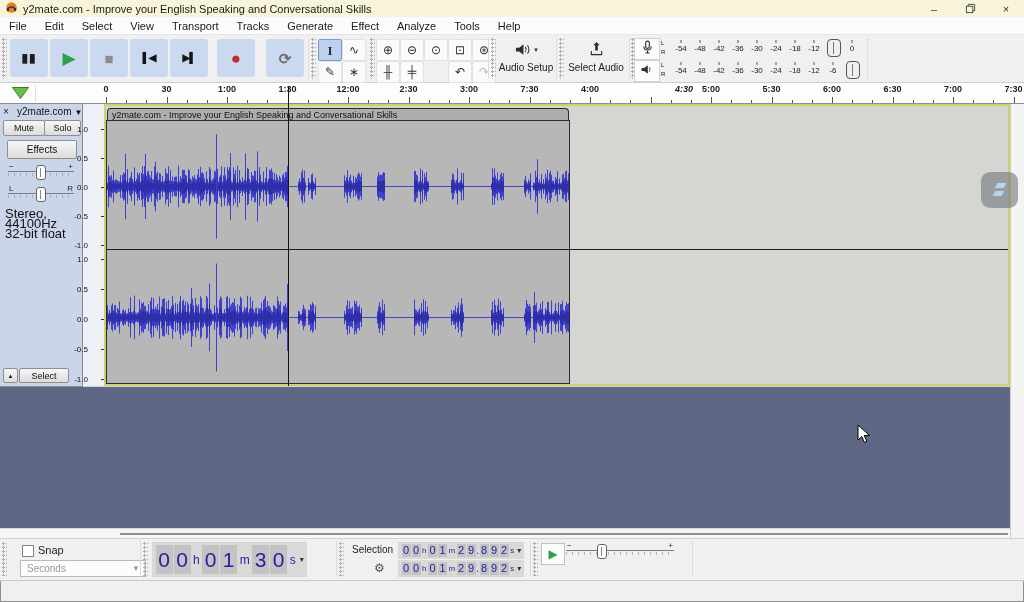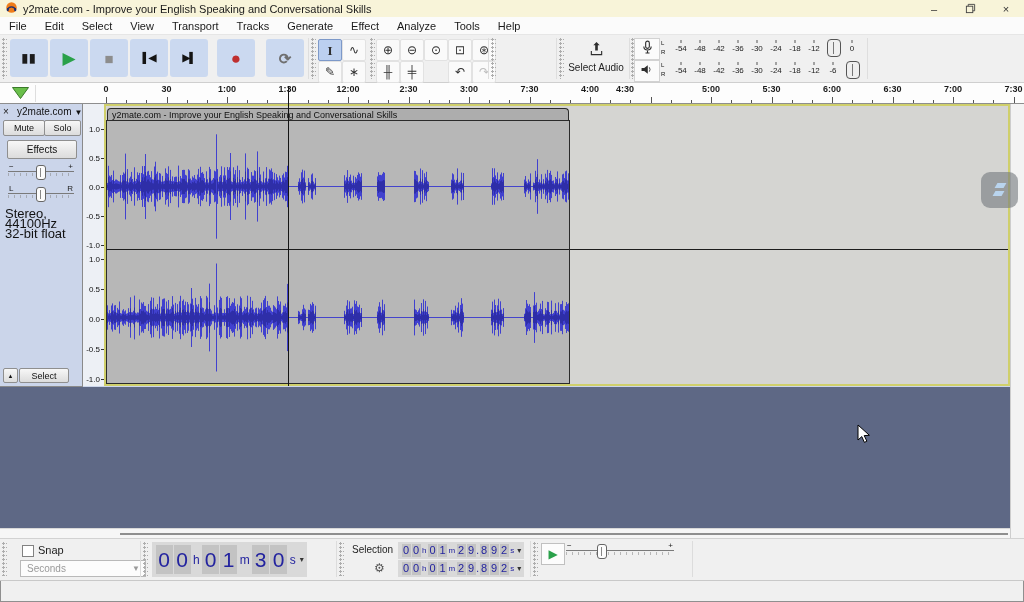--- a/index.html
+++ b/index.html
@@ -71,21 +71,21 @@
   .strack{position:absolute;left:0;right:0;top:9px;height:1px;background:#7a7a7a;}
   .sticks{position:absolute;left:0;right:0;top:11px;height:3px;opacity:.55;
           background-image:repeating-linear-gradient(90deg,#888 0 1px,transparent 1px 6px);}
   .sthumb{position:absolute;top:3px;width:8px;height:13px;background:#fcfcfc;border:1px solid #666;
           border-radius:3px;transform:translateX(-50%);}
   .sthumb:after{content:"";position:absolute;left:3px;top:2px;bottom:2px;width:1px;background:#888;}
   .smin{position:absolute;left:1px;top:0;font-size:8px;color:#222;}
   .smax{position:absolute;right:1px;top:0;font-size:8px;color:#222;}
   .tp-info{position:absolute;left:5px;top:105px;font-size:13px;line-height:10px;color:#111;}
   .vruler{position:absolute;left:83px;top:0;width:21px;height:282px;background:#edf0f5;}
-  .vlabel{position:absolute;right:4px;font-size:8px;color:#111;transform:translateY(-50%);}
+  .vlabel{position:absolute;right:16px;font-size:8px;color:#111;transform:translateY(-50%);}
   .vtick{position:absolute;right:0;width:3px;height:1px;background:#333;}
   .wave-region{position:absolute;left:104px;top:0;width:906px;height:282px;
                border:2px solid #cfcf6b;box-shadow:inset 0 0 0 1px #3d3d28;box-sizing:border-box;}
   .clip-header{position:absolute;left:1px;top:2px;width:462px;height:12px;background:#adadad;
                border:1px solid #2b2b2b;border-bottom:none;border-radius:4px 4px 0 0;
                font-size:9px;line-height:12px;color:#101010;padding:0 4px;overflow:hidden;
                white-space:nowrap;box-sizing:border-box;}
   .cursorline{position:absolute;left:287px;top:86px;width:1px;height:300px;background:#141414;z-index:5;}
   
   .empty{position:absolute;top:387px;left:0;width:1010px;height:141px;background:#5e6885;}
@@ -240,20 +240,30 @@
           <span class="tglyph tg-undo">↶</span>
         </div>
         <div class="toolbtn dis" style="left: 472px;">
           <span class="tglyph tg-redo">↷</span>
         </div>
       </div>
     <div class="grip" style="left:370px;top:3px;height:41px;"></div>
     <div class="vsep" style="left:488px;top:3px;height:41px;"></div>
     <div class="grip" style="left:491px;top:3px;height:41px;"></div>
 
+    <div style="position:absolute;left:496px;top:3px;width:60px;height:42px;">
+      <span class="iconline" style="top:4px;">
+        <svg width="17" height="15" viewBox="0 0 18 16">
+            <path d="M2 6h3.4L10 2.4v11.2L5.4 10H2z" fill="#2e2e2e"></path>
+            <path d="M12 5.2q1.8 2.8 0 5.6M14.3 3.4q3 4.6 0 9.2" stroke="#2e2e2e" stroke-width="1.1" fill="none"></path>
+          </svg>
+        <span style="font-size:7px;color:#2e2e2e;margin-left:3px;">▾</span>
+      </span>
+      <span class="blocklabel" style="top:24px;width:100%;">Audio Setup</span>
+    </div>
     <div class="vsep" style="left:556px;top:3px;height:41px;"></div>
     <div class="grip" style="left:559px;top:3px;height:41px;"></div>
     <div style="position:absolute;left:564px;top:3px;width:64px;height:42px;">
       <span class="iconline" style="top:3px;">
         <svg width="15" height="16" viewBox="0 0 16 17">
             <path d="M8 1l3.4 3.6H9.4V10H6.6V4.6H4.6z" fill="#2e2e2e"></path>
             <path d="M2.5 10.5v4h11v-4" fill="none" stroke="#2e2e2e" stroke-width="1.2"></path>
           </svg>
       </span>
       <span class="blocklabel" style="top:24px;width:100%;">Select Audio</span>
@@ -369,21 +379,21 @@
       <div class="rtick" style="left: 489.173px; height: 3px;"></div>
       <div class="rtick" style="left: 509.34px; height: 3px;"></div>
       <span class="rlabel" style="left: 529.507px;">7:30</span>
       <div class="rtick" style="left: 529.507px; height: 6px;"></div>
       <div class="rtick" style="left: 549.674px; height: 3px;"></div>
       <div class="rtick" style="left: 569.841px; height: 3px;"></div>
       <span class="rlabel" style="left: 590.008px;">4:00</span>
       <div class="rtick" style="left: 590.008px; height: 6px;"></div>
       <div class="rtick" style="left: 610.175px; height: 3px;"></div>
       <div class="rtick" style="left: 630.342px; height: 3px;"></div>
-      <span class="rlabel" style="left: 625px;">4:30</span>
+      <span class="rlabel" style="left: 684px; font-style: italic;">4:30</span>
       <div class="rtick" style="left: 650.509px; height: 6px;"></div>
       <div class="rtick" style="left: 670.676px; height: 3px;"></div>
       <div class="rtick" style="left: 690.843px; height: 3px;"></div>
       <span class="rlabel" style="left: 711.01px;">5:00</span>
       <div class="rtick" style="left: 711.01px; height: 6px;"></div>
       <div class="rtick" style="left: 731.177px; height: 3px;"></div>
       <div class="rtick" style="left: 751.344px; height: 3px;"></div>
       <span class="rlabel" style="left: 771.511px;">5:30</span>
       <div class="rtick" style="left: 771.511px; height: 6px;"></div>
       <div class="rtick" style="left: 791.678px; height: 3px;"></div>

